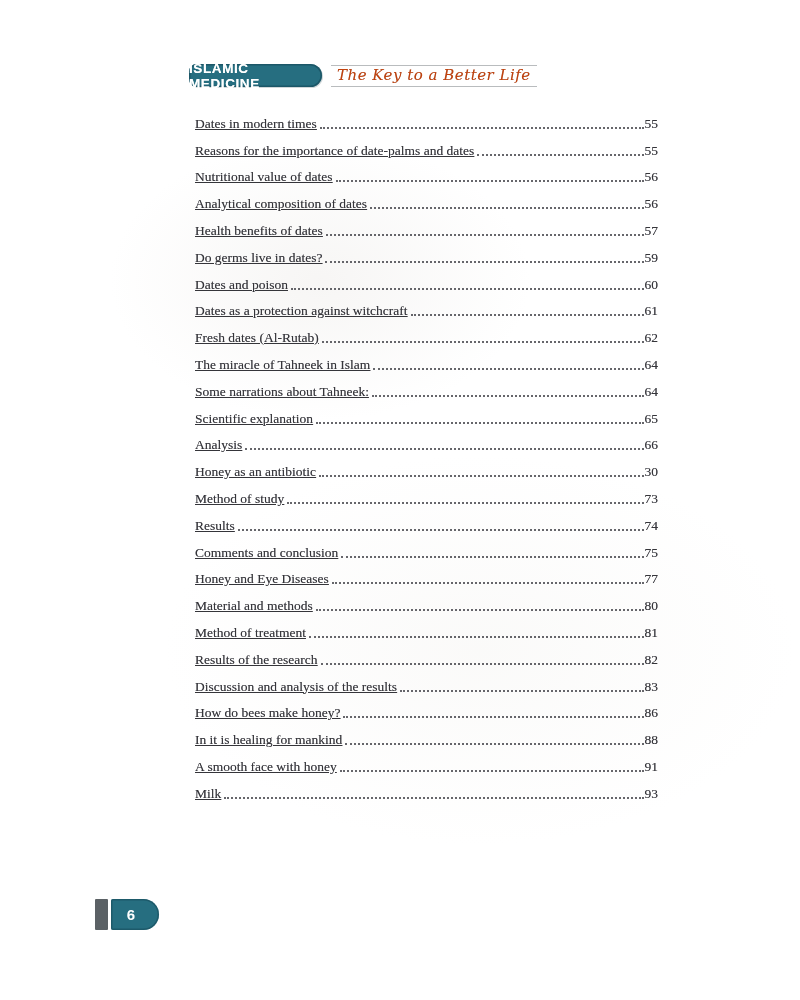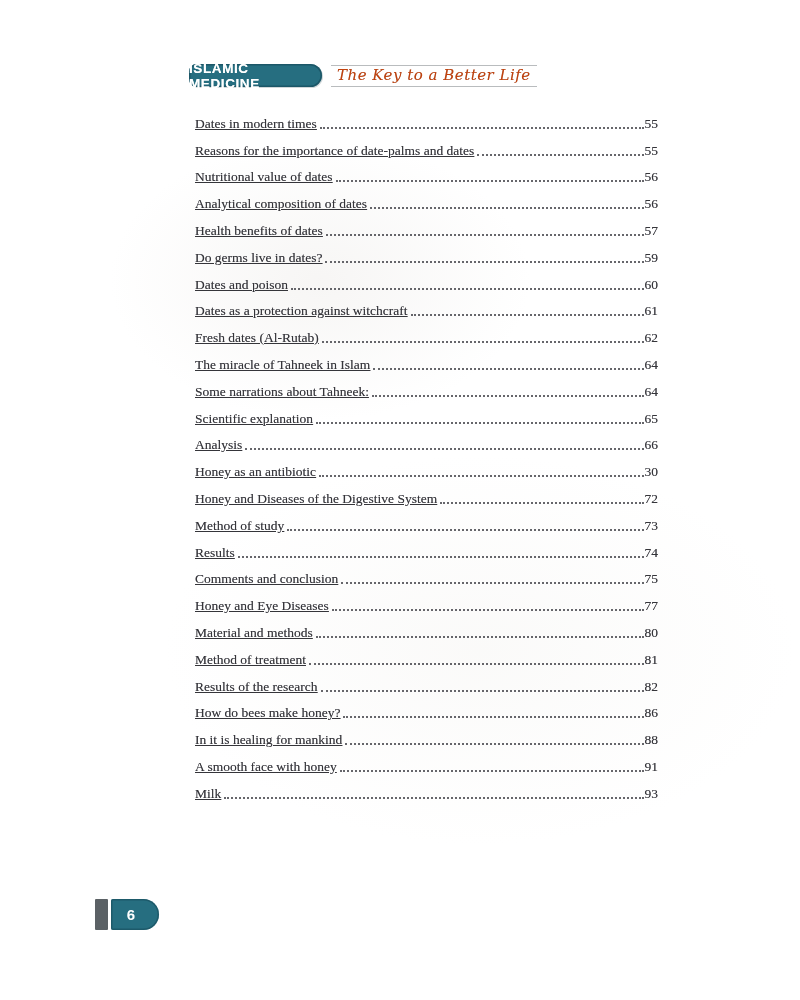--- a/index.html
+++ b/index.html
@@ -216,25 +216,20 @@
     <span class="toc-page">66</span>
   </div>
 
 
   <div class="toc-row">
     <span class="toc-title">Honey as an antibiotic</span>
     <span class="toc-dots"></span>
     <span class="toc-page">30</span>
   </div>
 
-  <div class="toc-row">
-    <span class="toc-title">Honey and Diseases of the Digestive System</span>
-    <span class="toc-dots"></span>
-    <span class="toc-page">72</span>
-  </div>
 
   <div class="toc-row">
     <span class="toc-title">Method of study</span>
     <span class="toc-dots"></span>
     <span class="toc-page">73</span>
   </div>
 
   <div class="toc-row">
     <span class="toc-title">Results</span>
     <span class="toc-dots"></span>
@@ -264,20 +259,25 @@
     <span class="toc-dots"></span>
     <span class="toc-page">81</span>
   </div>
 
   <div class="toc-row">
     <span class="toc-title">Results of the research</span>
     <span class="toc-dots"></span>
     <span class="toc-page">82</span>
   </div>
 
+  <div class="toc-row">
+    <span class="toc-title">Discussion and analysis of the results</span>
+    <span class="toc-dots"></span>
+    <span class="toc-page">83</span>
+  </div>
 
   <div class="toc-row">
     <span class="toc-title">How do bees make honey?</span>
     <span class="toc-dots"></span>
     <span class="toc-page">86</span>
   </div>
 
 
   <div class="toc-row">
     <span class="toc-title">In it is healing for mankind</span>

